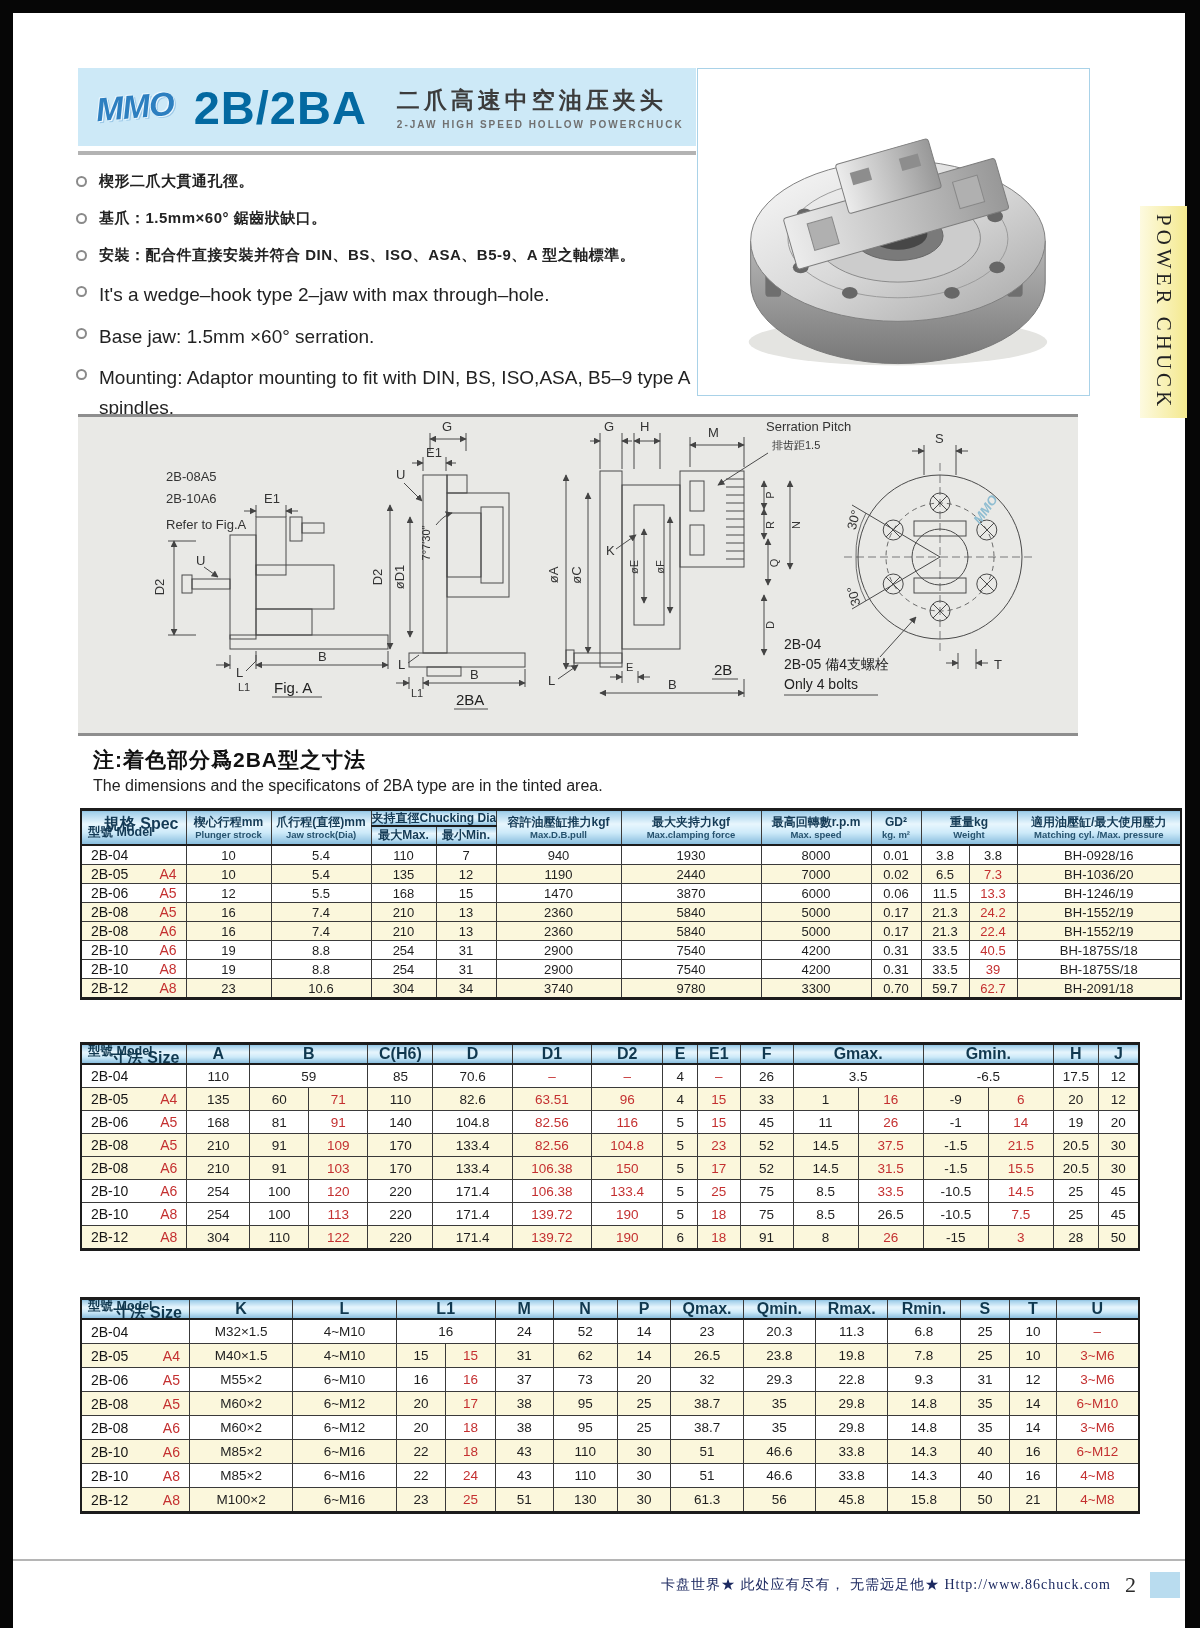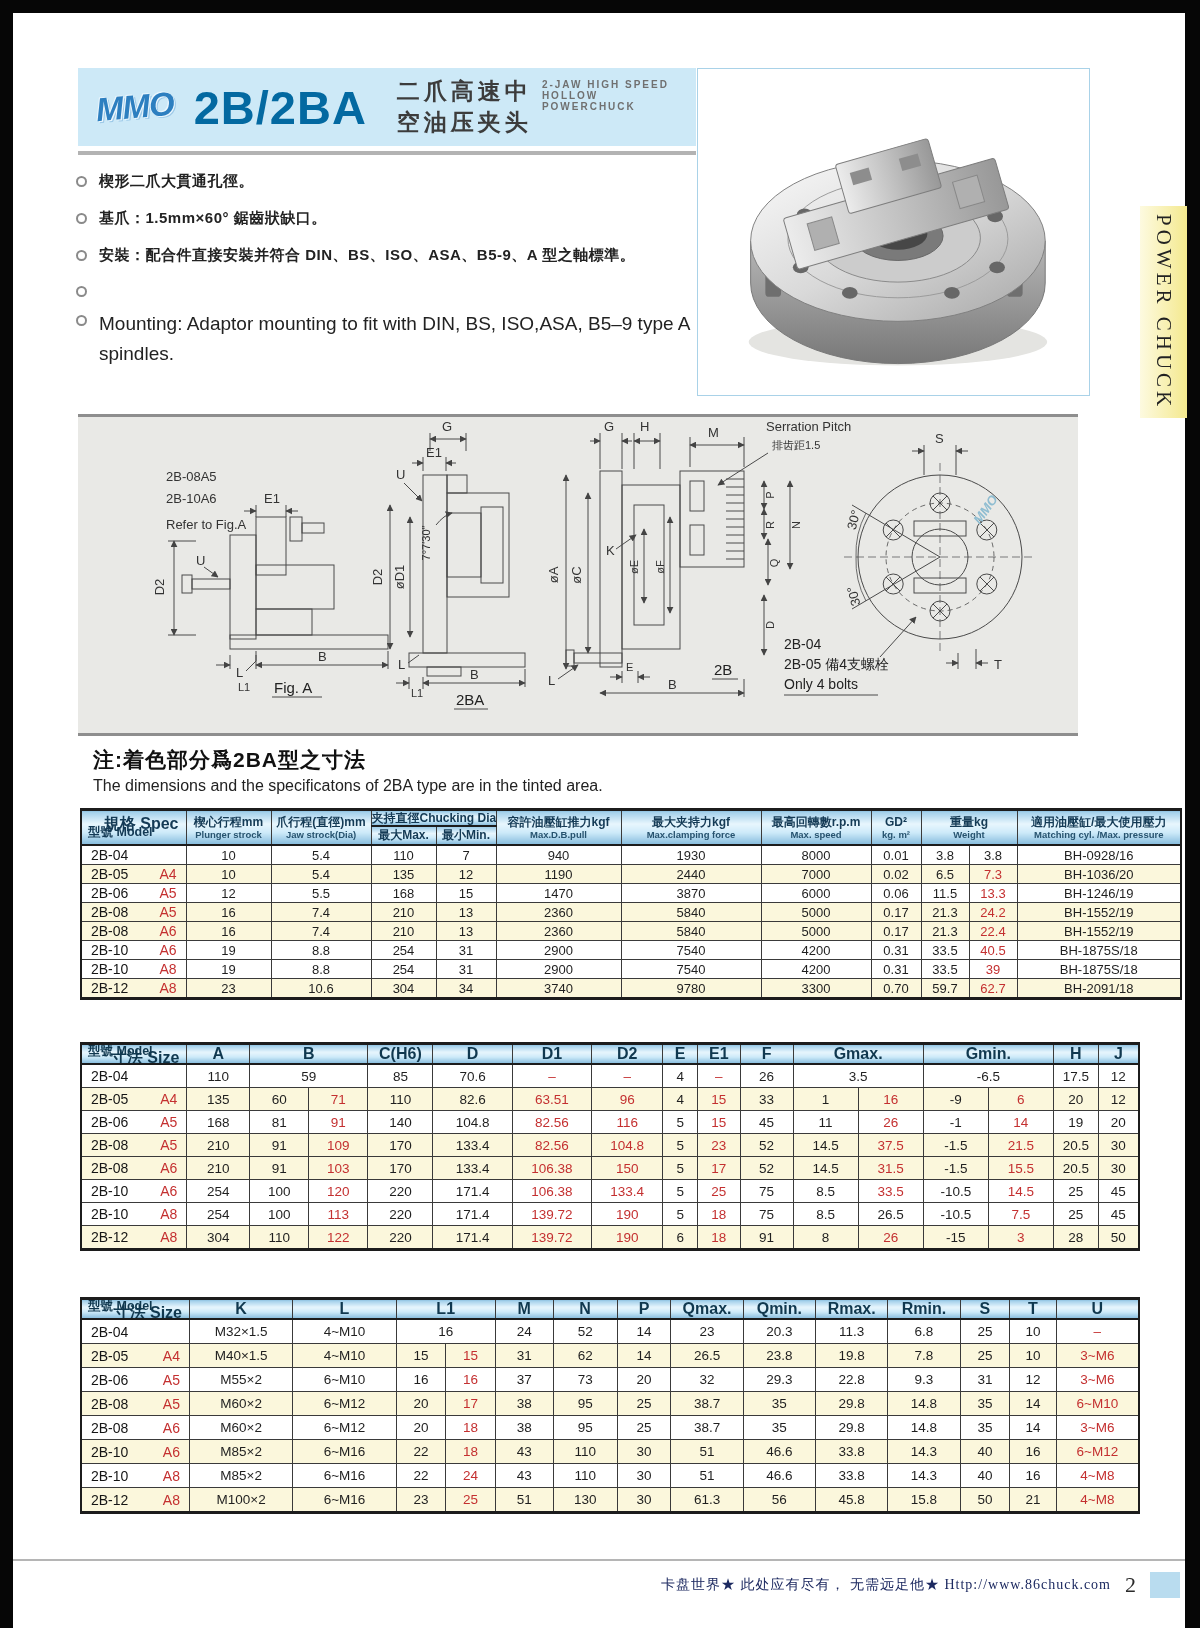--- a/index.html
+++ b/index.html
@@ -10,21 +10,21 @@
   .frame-top{position:absolute;left:0;top:0;width:1200px;height:13px;background:#060606;}
   .frame-right{position:absolute;right:0;top:0;width:15px;height:1628px;background:#060606;}
 
   
   .header-bar{position:absolute;left:78px;top:68px;width:618px;height:78px;background:#cde9f7;
               display:flex;align-items:center;}
   .logo{font-style:italic;font-weight:bold;font-size:33px;letter-spacing:-1px;color:#2d7fc0;
         margin-left:18px;transform:rotate(-5deg);
         text-shadow:1px 1px 0 #eaf6fd,-1px -1px 0 #eaf6fd,2px 2px 0 #9cc9e8;}
   .model-title{font-size:47px;font-weight:900;letter-spacing:1px;color:#0369a1;margin-left:20px;}
-  .titles{margin-left:30px;display:flex;flex-direction:row;}
+  .titles{margin-left:30px;display:flex;flex-direction:column;}
   .title-zh{font-size:23px;letter-spacing:4px;color:#3c3c3c;font-weight:bold;}
   .title-en{font-size:10px;letter-spacing:2px;color:#707070;font-weight:bold;margin-top:3px;}
   .header-underline{position:absolute;left:78px;top:151px;width:618px;height:4px;background:#b3b3b3;}
 
   
   .features{position:absolute;left:76px;top:170px;width:628px;list-style:none;margin:0;padding:0;}
   .feature{display:flex;align-items:flex-start;margin-bottom:15px;}
   .bullet-icon{flex:0 0 auto;width:7px;height:7px;border:2px solid #8a8a8a;border-radius:50%;
                margin:6px 12px 0 0;box-shadow:inset 0 0 0 1.5px #fff;}
   .feature.zh span.ftext{font-size:15px;font-weight:bold;color:#222;letter-spacing:.5px;line-height:1.45;}
@@ -122,20 +122,25 @@
     <li class="feature zh">
         <span class="bullet-icon"></span>
         <span class="ftext">基爪：1.5mm×60° 鋸齒狀缺口。</span>
       </li>
     <li class="feature zh">
         <span class="bullet-icon"></span>
         <span class="ftext">安裝：配合件直接安裝并符合 DIN、BS、ISO、ASA、B5-9、A 型之軸標準。</span>
       </li>
     <li class="feature en">
         <span class="bullet-icon"></span>
+        <span class="ftext">It's a wedge–hook type 2–jaw with max through–hole.</span>
+      </li>
+    <li class="feature en">
+        <span class="bullet-icon"></span>
+        <span class="ftext">Base jaw: 1.5mm ×60° serration.</span>
       </li>
     <li class="feature en">
         <span class="bullet-icon"></span>
         <span class="ftext">Mounting: Adaptor mounting to fit with DIN, BS, ISO,ASA, B5–9 type A spindles.</span>
       </li>
   </ul>
 
   <div class="photo-box">
     <svg viewBox="0 0 381 332">
       <defs>

